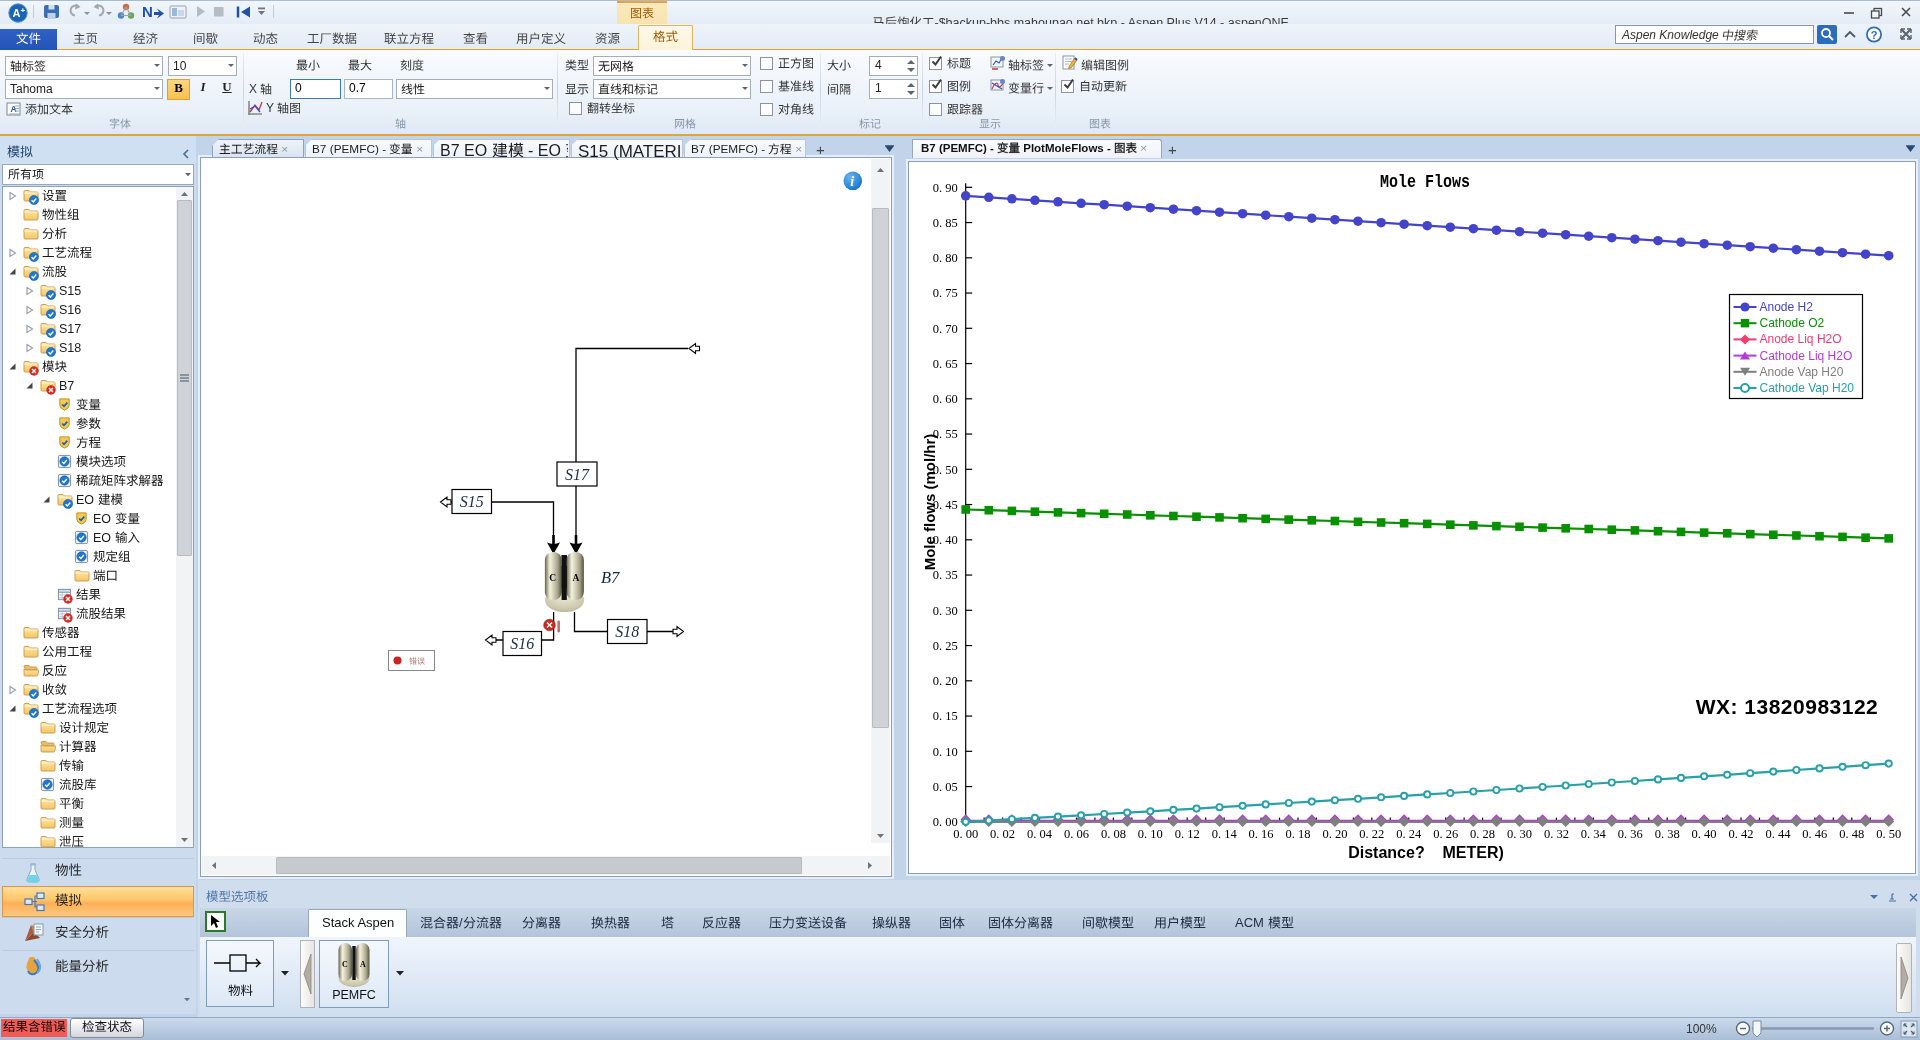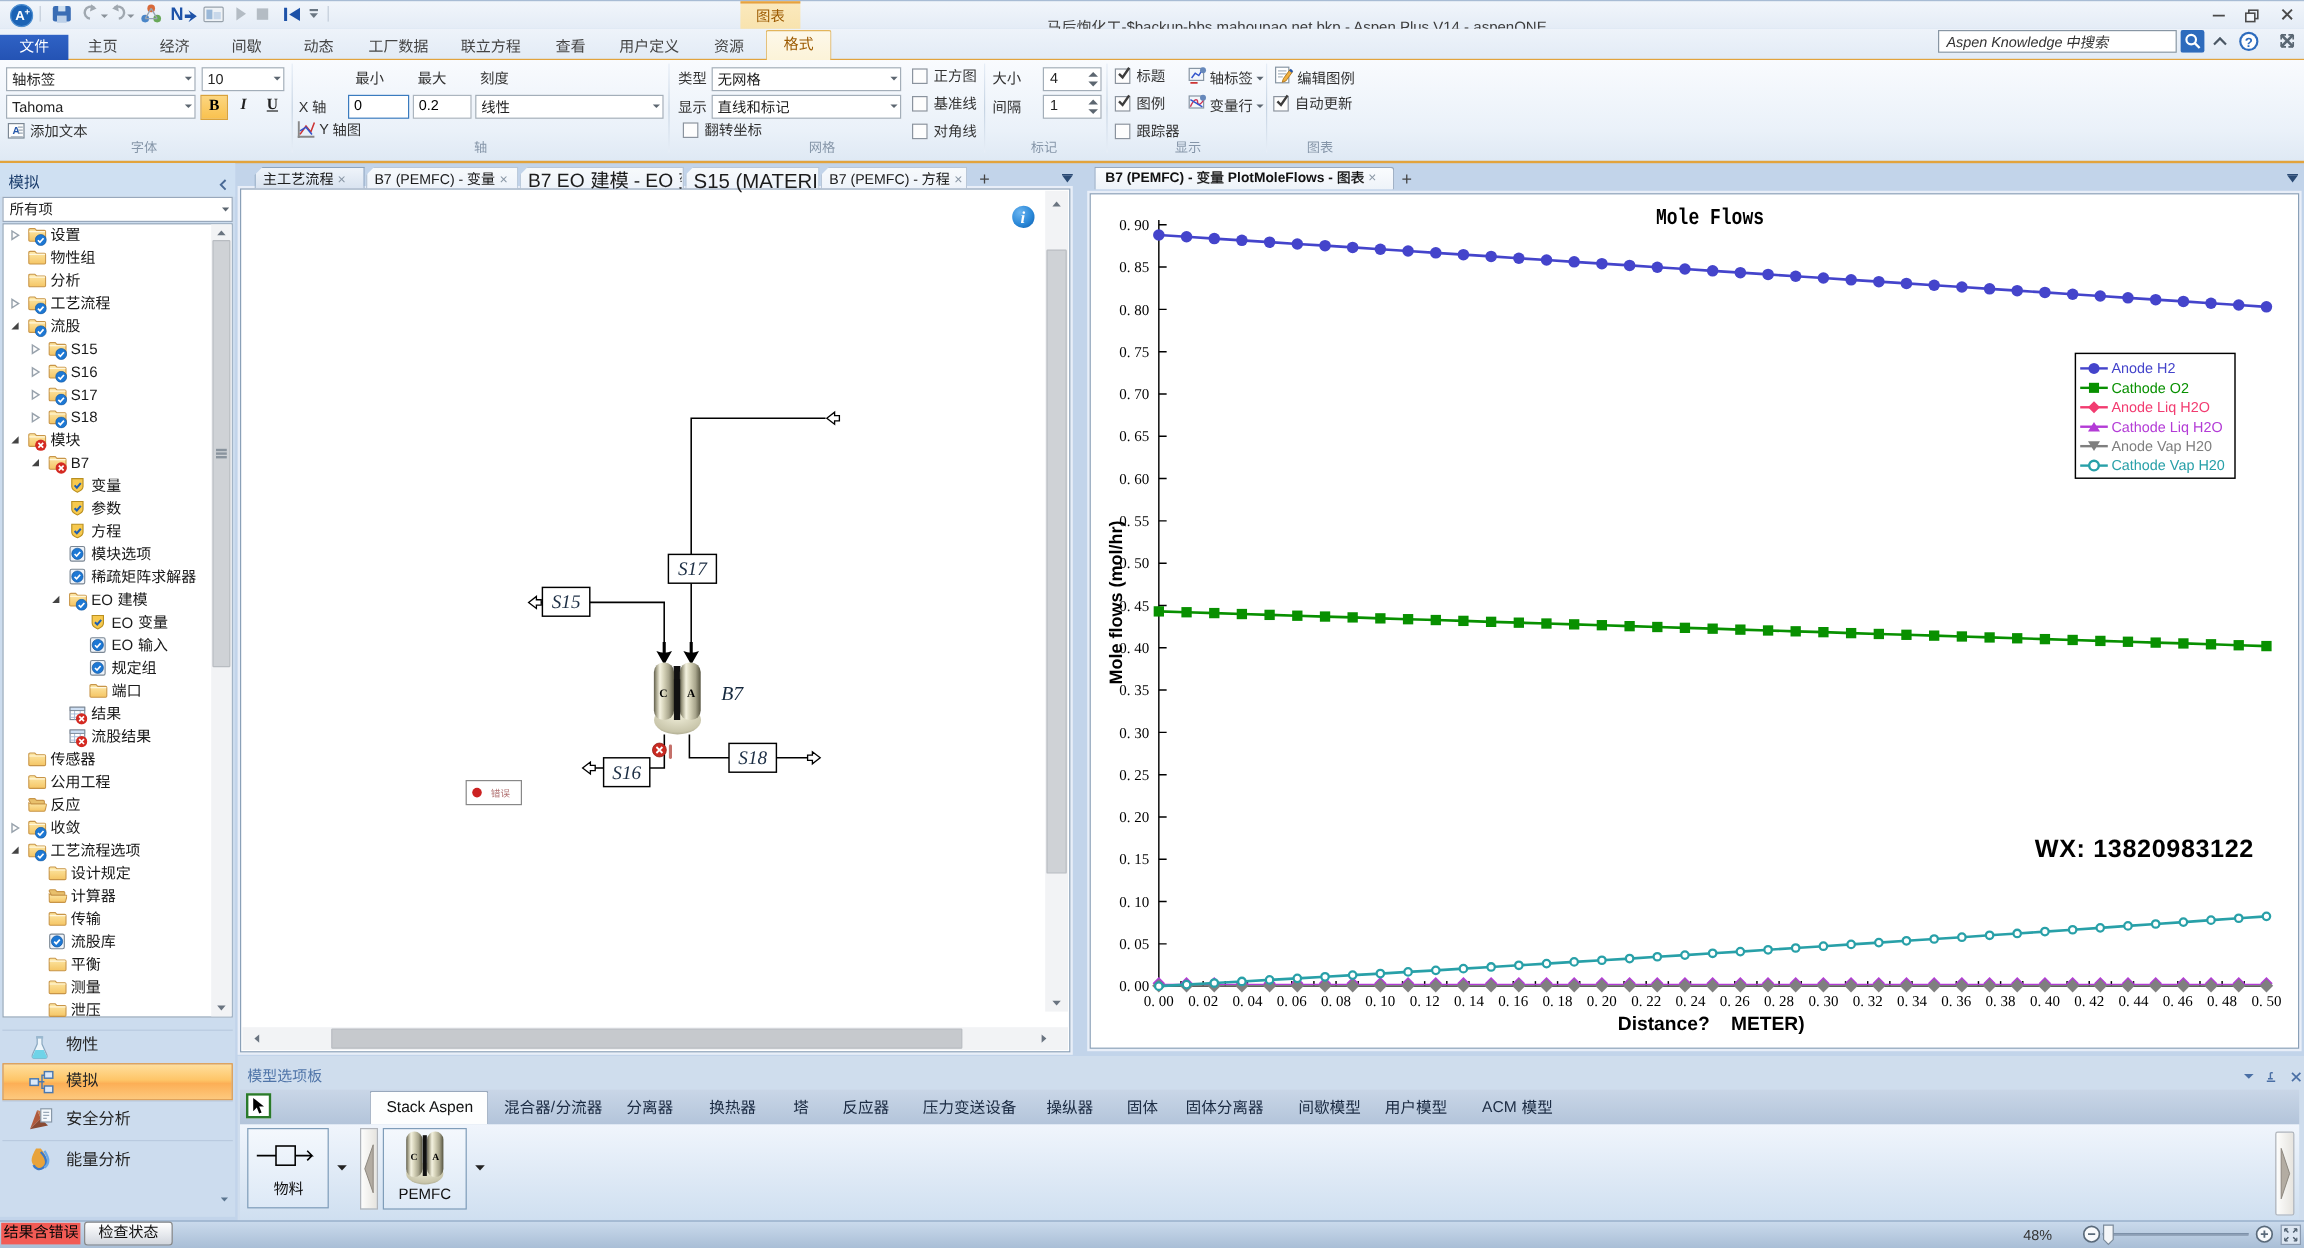--- a/index.html
+++ b/index.html
@@ -223,21 +223,21 @@
       <use href="#u5927" x="1000"></use>
     </svg></div>
 <div class="a cbl" style="left:400px;top:58px"><svg class="k" style="width:2.000em;vertical-align:-0.140em" viewBox="0 -880 2000 1000">
       <use href="#u523B" x="0"></use>
       <use href="#u5EA6" x="1000"></use>
     </svg></div>
 <div class="a cbl" style="left:249px;top:82px">X <svg class="k" style="width:1.000em;vertical-align:-0.140em" viewBox="0 -880 1000 1000">
       <use href="#u8F74" x="0"></use>
     </svg></div>
 <div class="a" style="left:290px;top:79px;width:51px;height:20px;background:#fff;border:1px solid #3a7bbf;font-size:12px;padding:1px 0 0 4px">0</div>
-<div class="a" style="left:344px;top:79px;width:49px;height:20px;background:#fff;border:1px solid #abb5bf;font-size:12px;padding:1px 0 0 4px">0.2</div>
+<div class="a" style="left:344px;top:79px;width:49px;height:20px;background:#fff;border:1px solid #abb5bf;font-size:12px;padding:1px 0 0 4px">0.7</div>
 <div class="combo" style="left:396px;top:79px;width:157px;height:20px"><svg class="k" style="width:2.000em;vertical-align:-0.140em" viewBox="0 -880 2000 1000">
       <use href="#u7EBF" x="0"></use>
       <use href="#u6027" x="1000"></use>
     </svg><span class="dar"></span></div>
 <svg class="icon16" style="left:247px;top:100px" viewBox="0 0 16 16">
     <path d="M2 1v14M1 14h14" stroke="#888" stroke-width="1.6"></path>
     <path d="M3 12L8 5l4 5 3-8" stroke="#cc3333" stroke-width="1.3" fill="none"></path>
     <path d="M3 9l5-3 5 6" stroke="#3355cc" stroke-width="1.3" fill="none"></path>
   </svg>
 <div class="a cbl" style="left:266px;top:101px">Y <svg class="k" style="width:2.000em;vertical-align:-0.140em" viewBox="0 -880 2000 1000">
@@ -1419,21 +1419,21 @@
       <use href="#u542B" x="2000"></use>
       <use href="#u9519" x="3000"></use>
       <use href="#u8BEF" x="4000"></use>
     </svg></div>
 <div class="a" style="left:70px;top:1018px;width:74px;height:20px;background:linear-gradient(#ffffff,#e4e7ec 60%,#d2d6dd);border:1px solid #8a8a8a;border-radius:3px;font-size:12.5px;color:#111;text-align:center;padding-top:1px"><svg class="k" style="width:4.000em;vertical-align:-0.140em" viewBox="0 -880 4000 1000">
       <use href="#u68C0" x="0"></use>
       <use href="#u67E5" x="1000"></use>
       <use href="#u72B6" x="2000"></use>
       <use href="#u6001" x="3000"></use>
     </svg></div>
-<div class="a" style="left:1686px;top:1022px;font-size:12px;color:#333">48%</div>
+<div class="a" style="left:1686px;top:1022px;font-size:12px;color:#333">100%</div>
 <svg class="a" style="left:1735px;top:1019px" width="185 " height="20" viewBox="0 0 185 20">
 <circle cx="8" cy="9.5" r="6.5" fill="#f8fafc" stroke="#5a6a7a" stroke-width="1.4"></circle>
     <path d="M5 9.5h6" stroke="#5a6a7a" stroke-width="1.5"></path>
 <rect x="17" y="8.5" width="122" height="2.5" fill="#93a5bb" rx="1"></rect>
     <rect x="17" y="8.5" width="122" height="1" fill="#7c90a8" rx="0.5"></rect>
 <path d="M18 2h8v12l-4 4-4-4z" fill="#f4f6f8" stroke="#7a8a9a" stroke-width="1"></path>
 <circle cx="152" cy="9.5" r="6.5" fill="#f8fafc" stroke="#5a6a7a" stroke-width="1.4"></circle>
     <path d="M149 9.5h6M152 6.5v6" stroke="#5a6a7a" stroke-width="1.5"></path>
 <rect x="166" y="2" width="16" height="16" fill="#dce6f2" stroke="#8a9ab0"></rect>
     <path d="M169 5l3 3m-3 7l3-3m7-7l-3 3m3 7l-3-3" stroke="#4a5a6a" stroke-width="1.2"></path>

